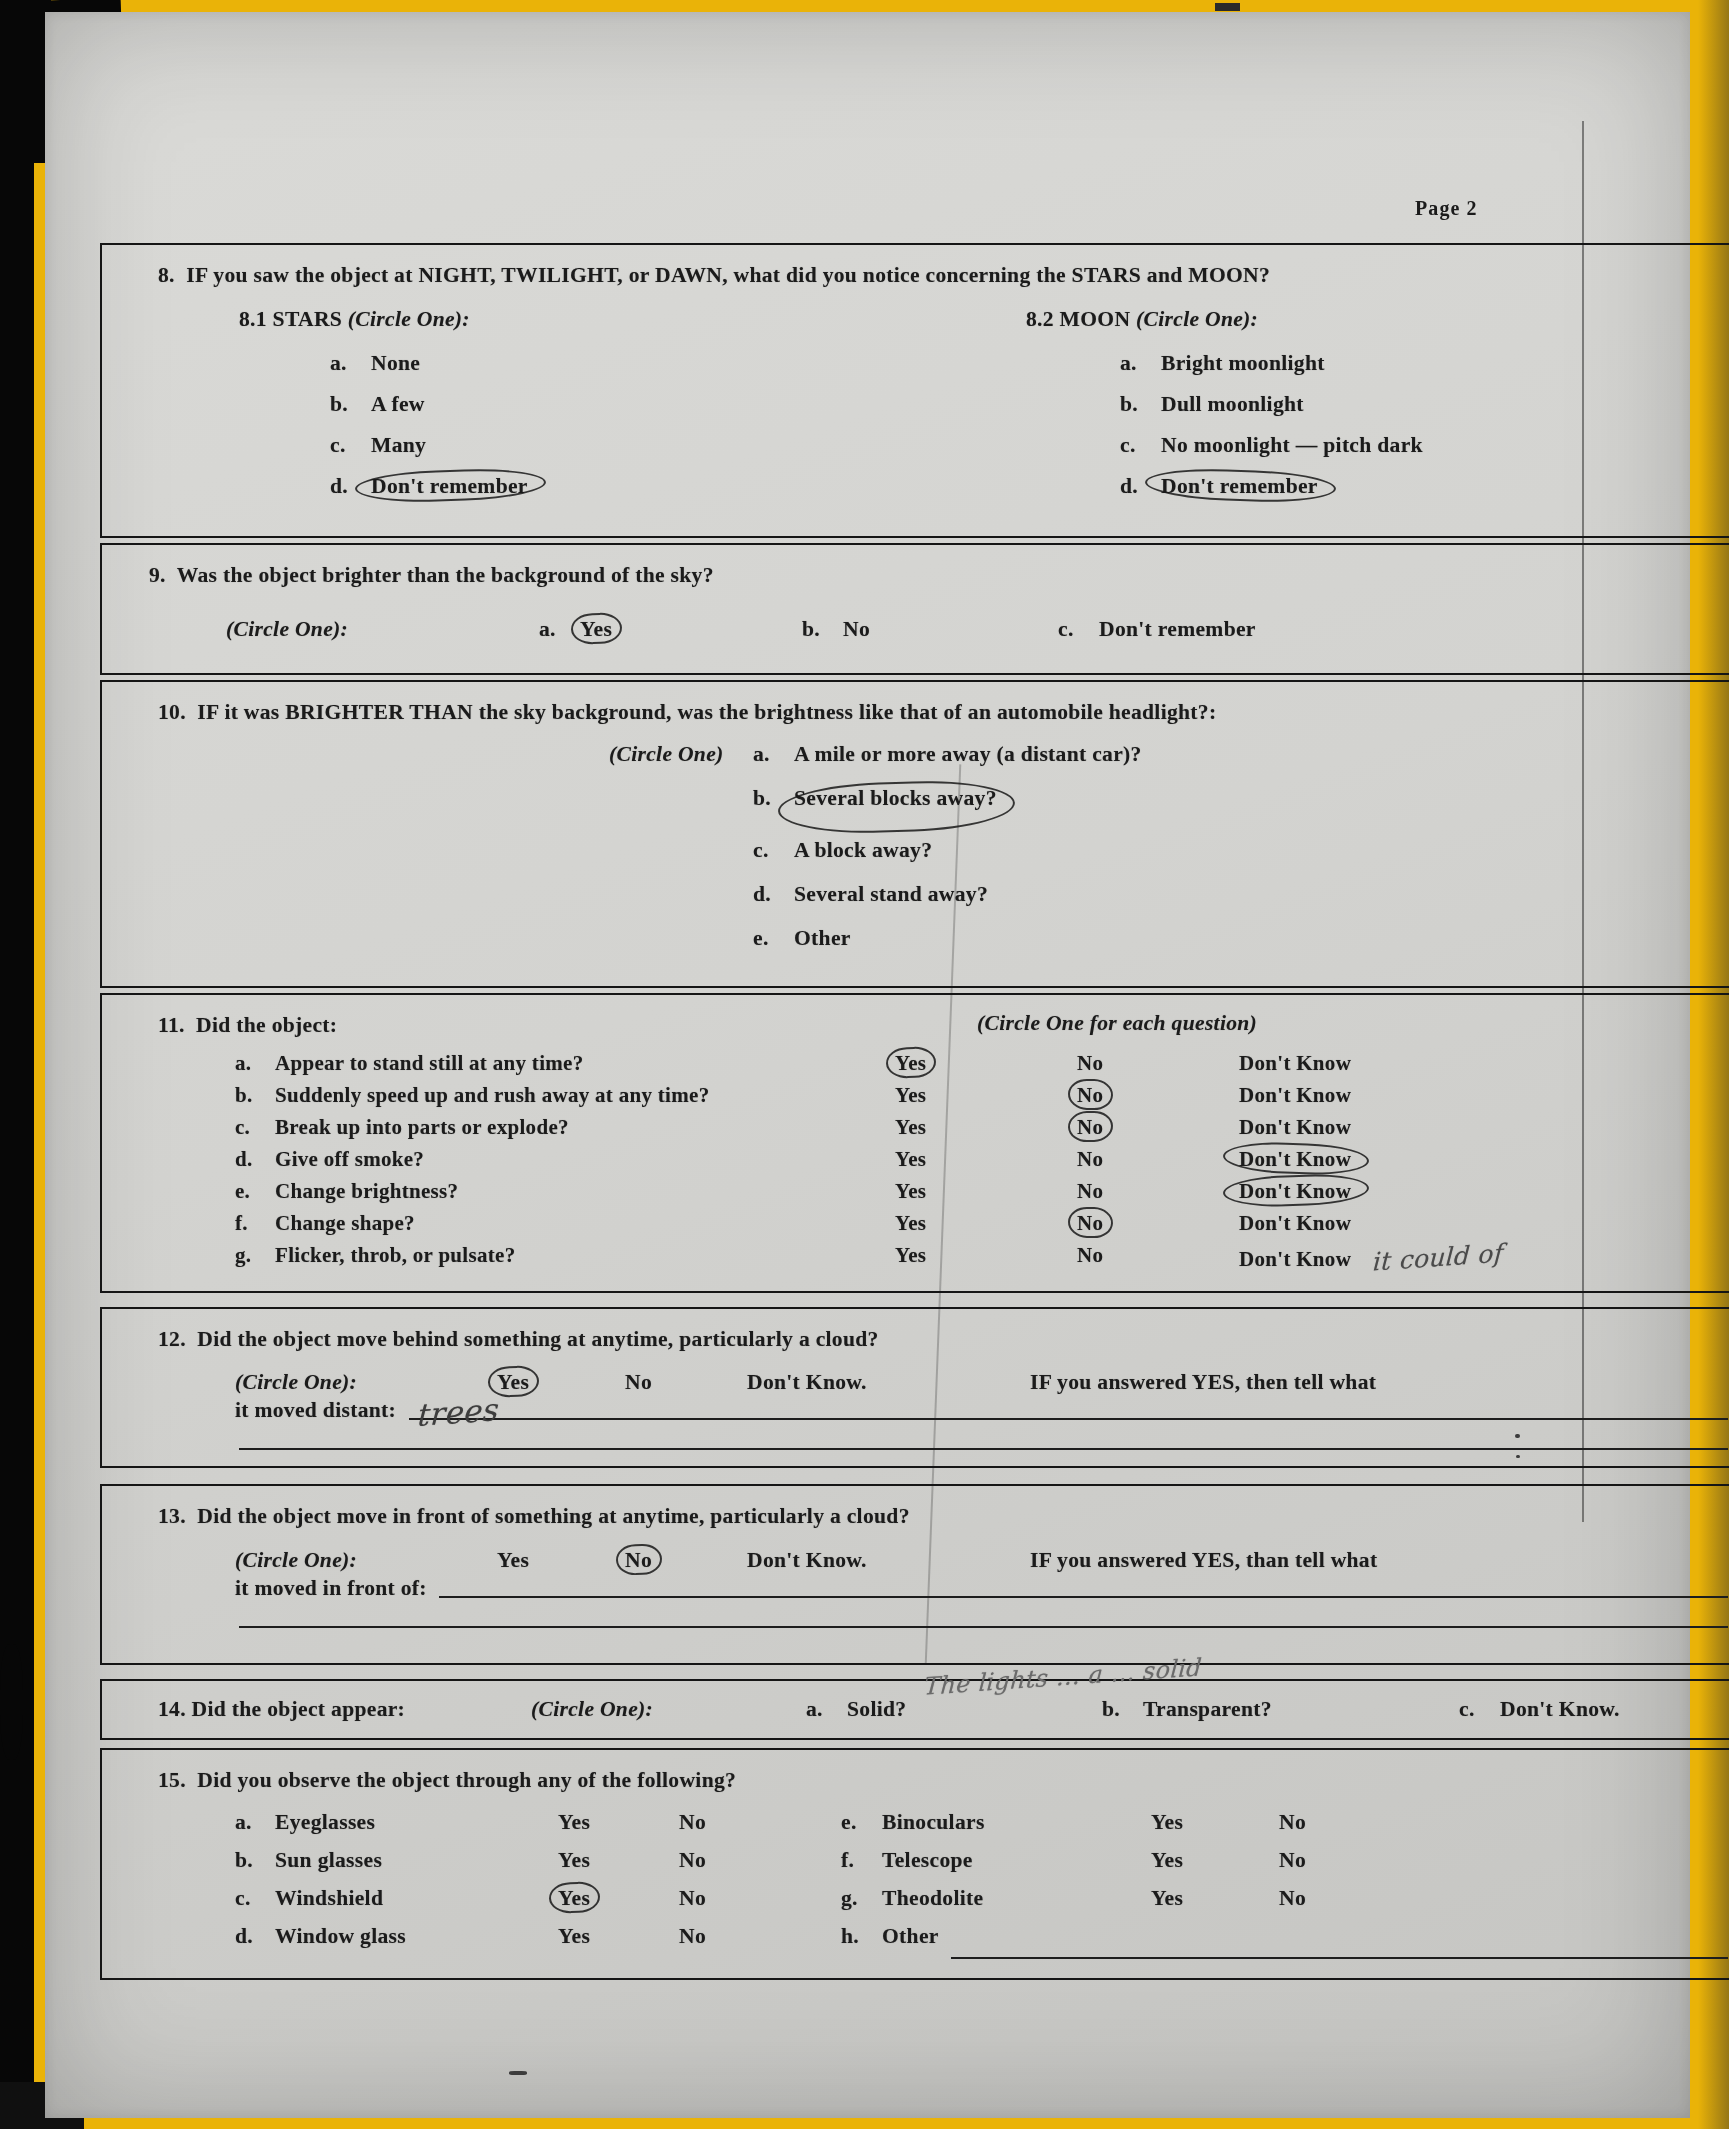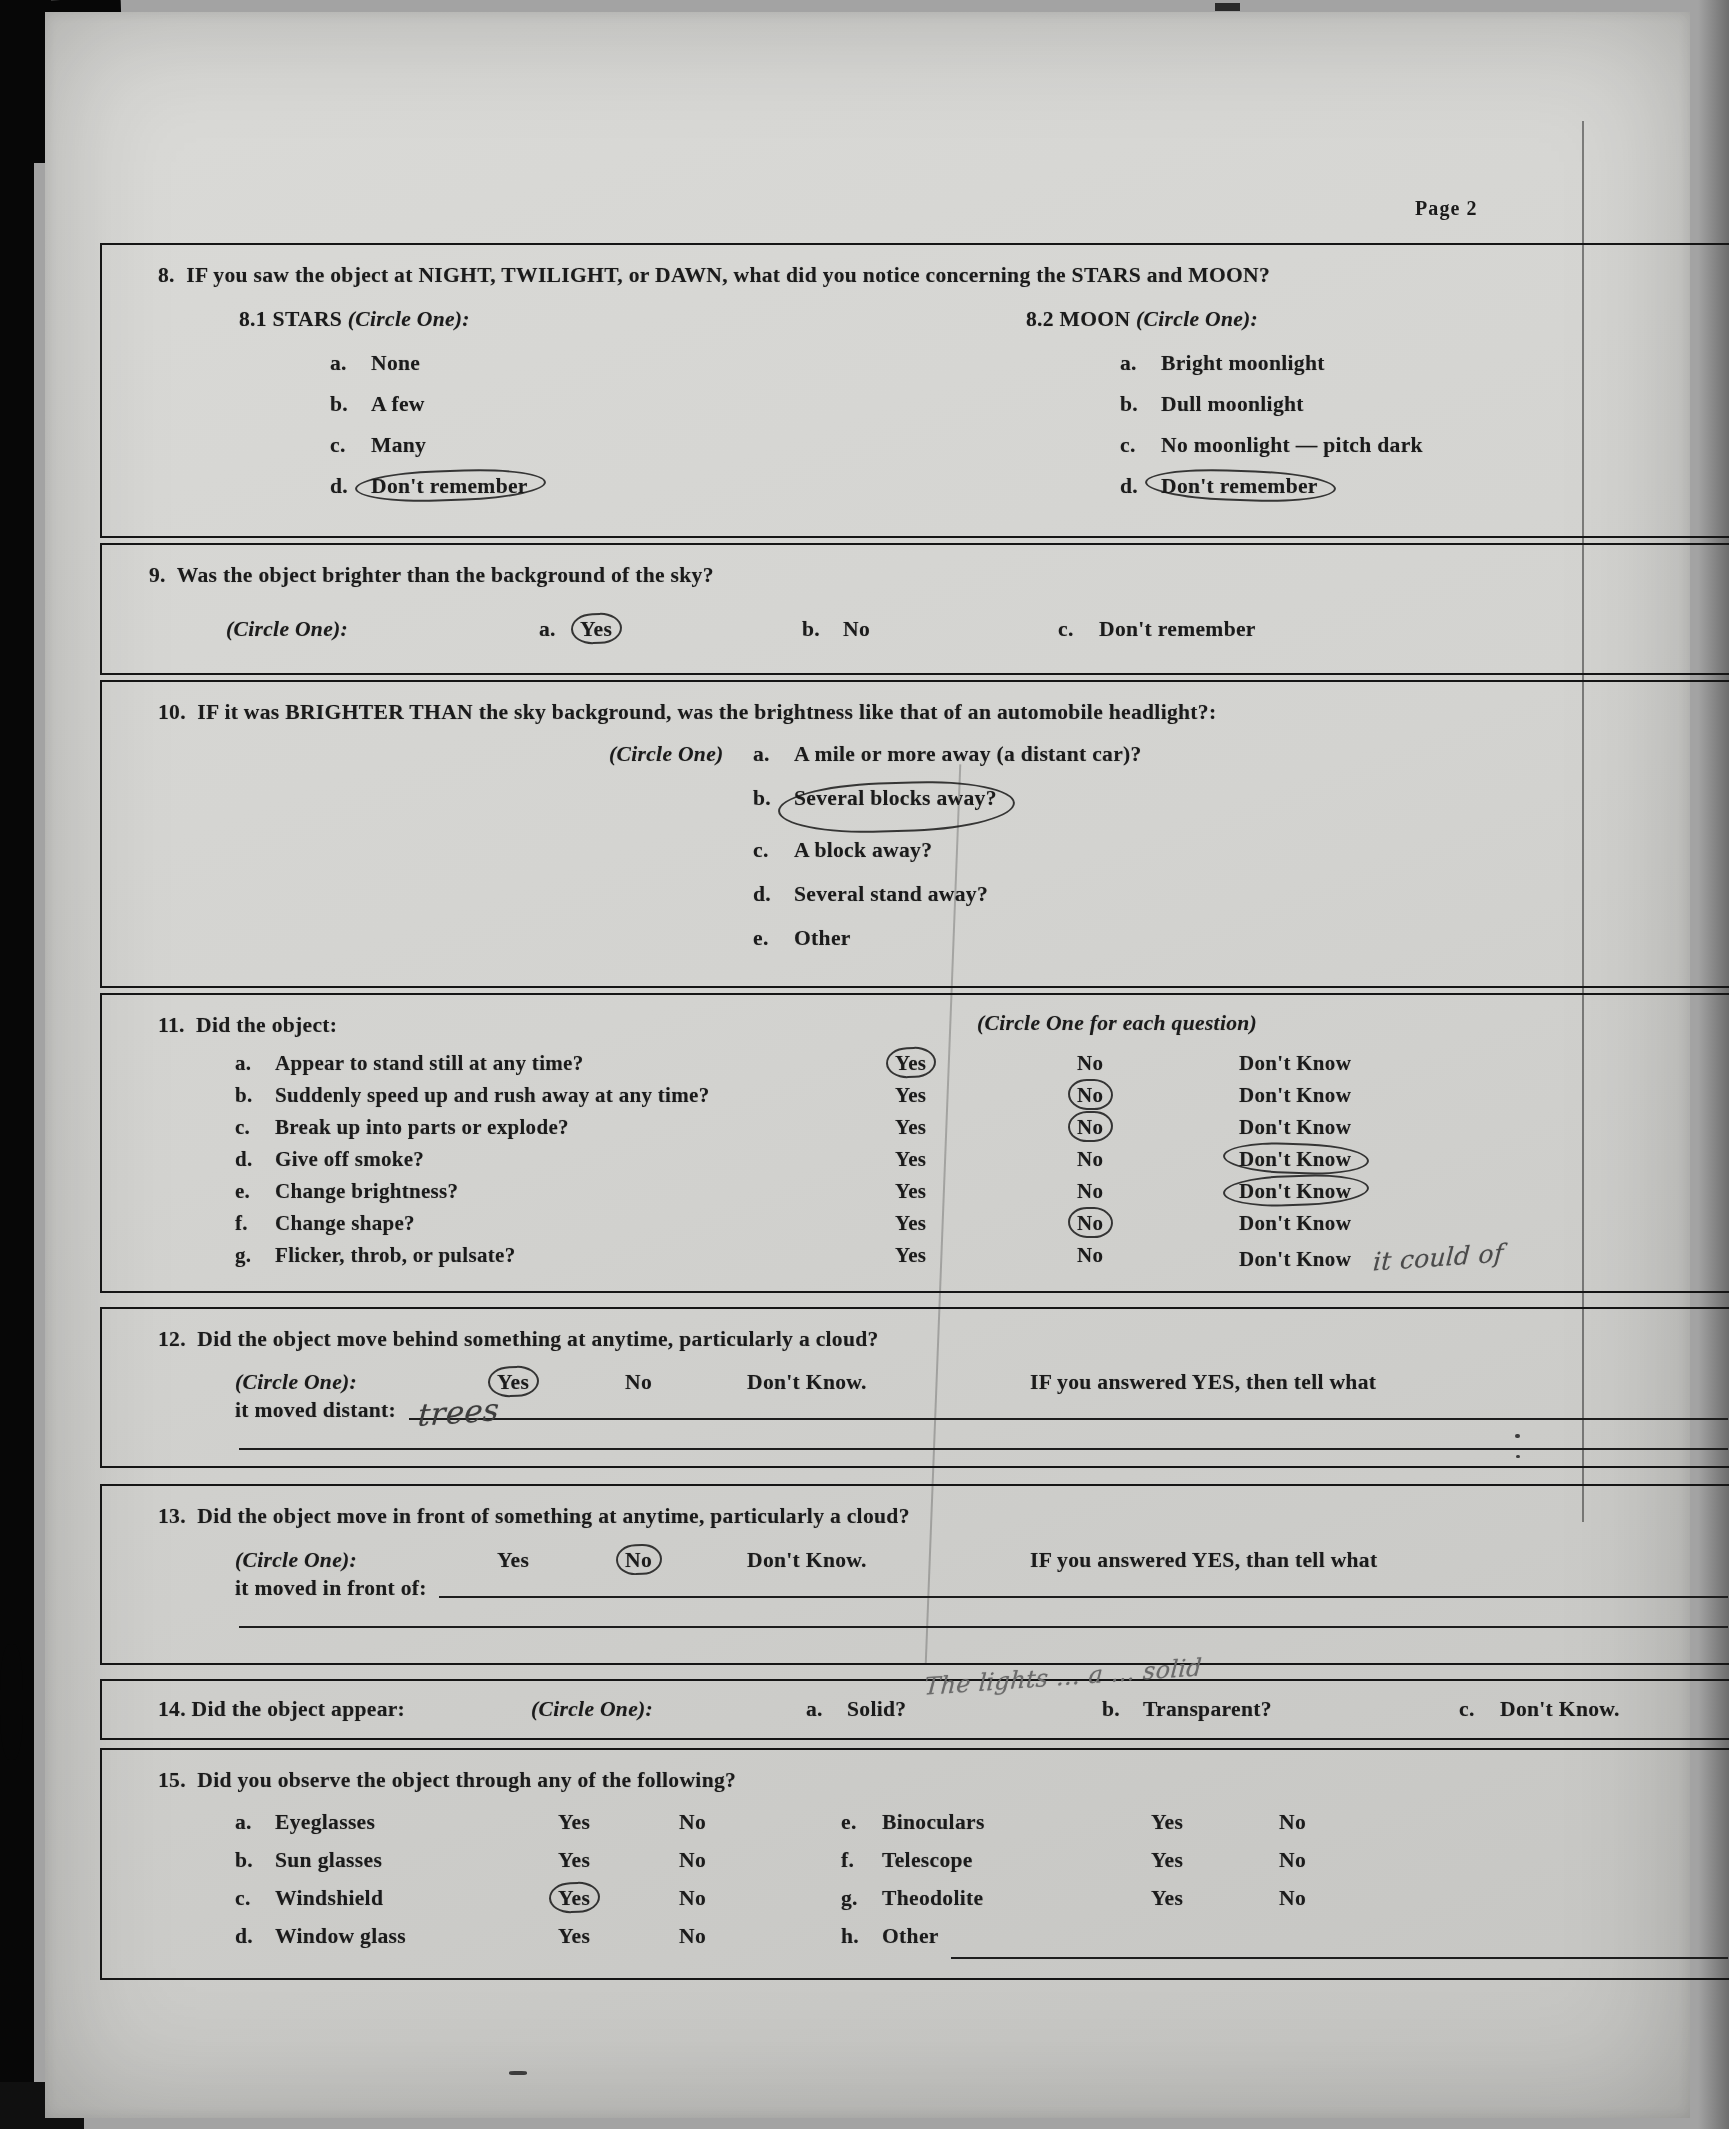--- a/index.html
+++ b/index.html
@@ -1,18 +1,18 @@
 <!DOCTYPE html>
 <html style="font-size:8.4px"><head>
 <meta charset="utf-8">
 <style>
   * { margin:0; padding:0; box-sizing:border-box; }
   html,body { width:1730px; height:2129px; }
   body { background:#8e8e8c; font-family:"Liberation Serif", serif; color:#1b1b1b; }
-  .scan { position:relative; width:1730px; height:2129px; overflow:hidden; background:#a3a3a3; }
+  .scan { position:relative; width:1730px; height:2129px; overflow:hidden; background:#eab308; }
   .artifact { position:absolute; background:#070707; }
   .band-left { left:0; top:0; width:34px; height:2129px; }
   .tl-blob1 { left:0; top:0; width:121px; height:22px; transform:rotate(-2deg); }
   .tl-blob2 { left:0; top:0; width:51px; height:163px; }
   .bl-blob1 { left:0; top:1644px; width:23px; height:116px; border-radius:40%; }
   .bl-blob2 { left:0; top:2082px; width:84px; height:47px; background:#101010; }
   .top-tick { left:1215px; top:3.2px; width:25px; height:7.4px; background:#2a2a2a; }
   .band-right { position:absolute; right:0; top:0; width:32px; height:100%;
     background:linear-gradient(to right, rgba(0,0,0,0) 0%, rgba(40,40,40,.45) 100%); }
   .paper { position:absolute; left:45px; top:11.6px; width:1645px; height:2106px;

